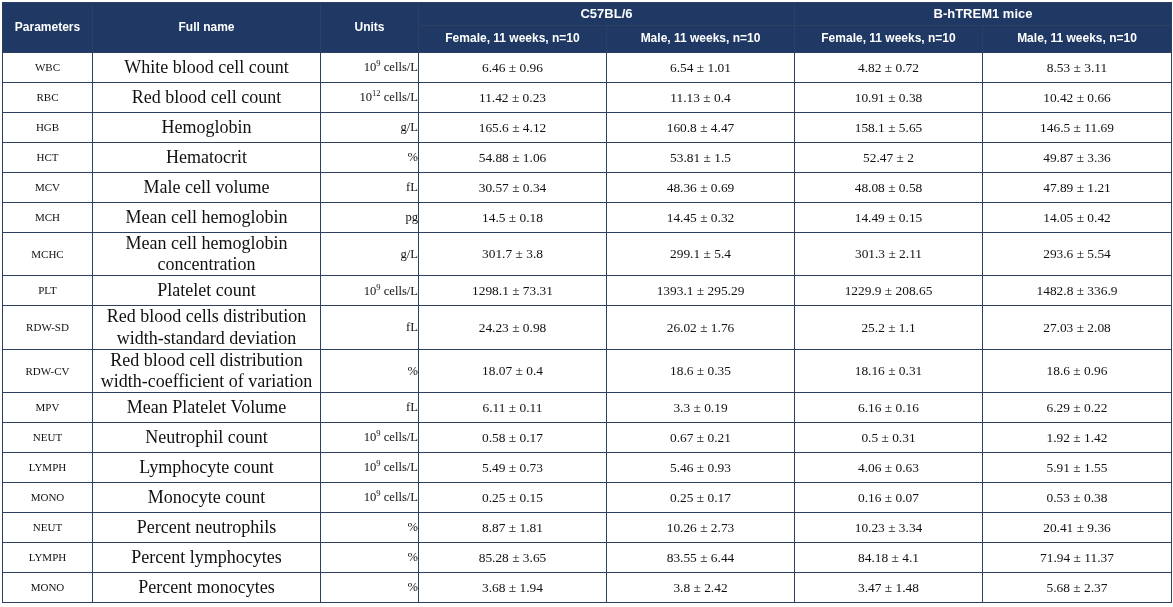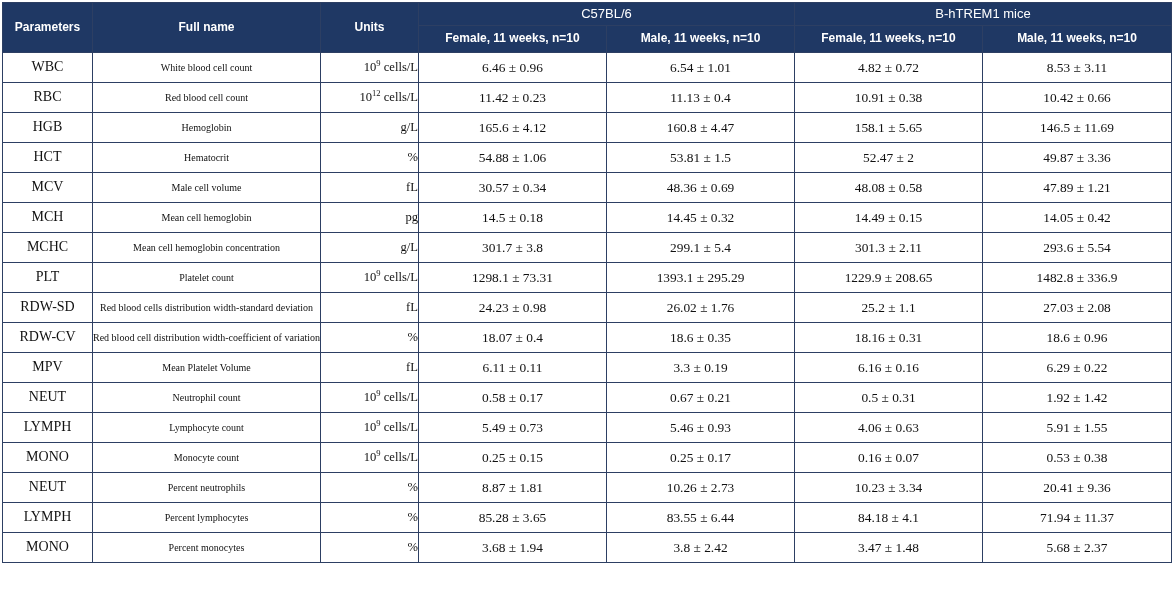--- a/index.html
+++ b/index.html
@@ -30,21 +30,21 @@
   table.hema th, table.hema td {
     border: 1px solid #2d3f63;
     padding: 0;
     vertical-align: middle;
     text-align: center;
   }
   thead th {
     background: #1f3864;
     color: #ffffff;
     font-family: "Liberation Sans", sans-serif;
-    font-weight: normal;
+    font-weight: bold;
     font-size: 12.5px;
     line-height: 1.15;
     padding: 3px 4px;
     border: 1px solid #ffffff;
   }
   thead th.grp {
     font-size: 13px;
     height: 22px;
   }
   thead th.sub {
@@ -57,24 +57,24 @@
     margin-top: 48px;
   }
   tbody td {
     font-size: 13.2px;
     line-height: 1.18;
     height: 29px;
     padding: 2px 4px;
     color: #111111;
   }
   tbody td.param {
-    font-size: 14px;
+    font-size: 11px;
   }
   tbody td.fullname {
-    font-size: 10px;
+    font-size: 18px;
   }
   tbody td.units {
     font-size: 12.6px;
     text-align: right;
   }
   tbody td.val {
     font-size: 13.4px;
   }
   sup {
     font-size: 0.68em;

